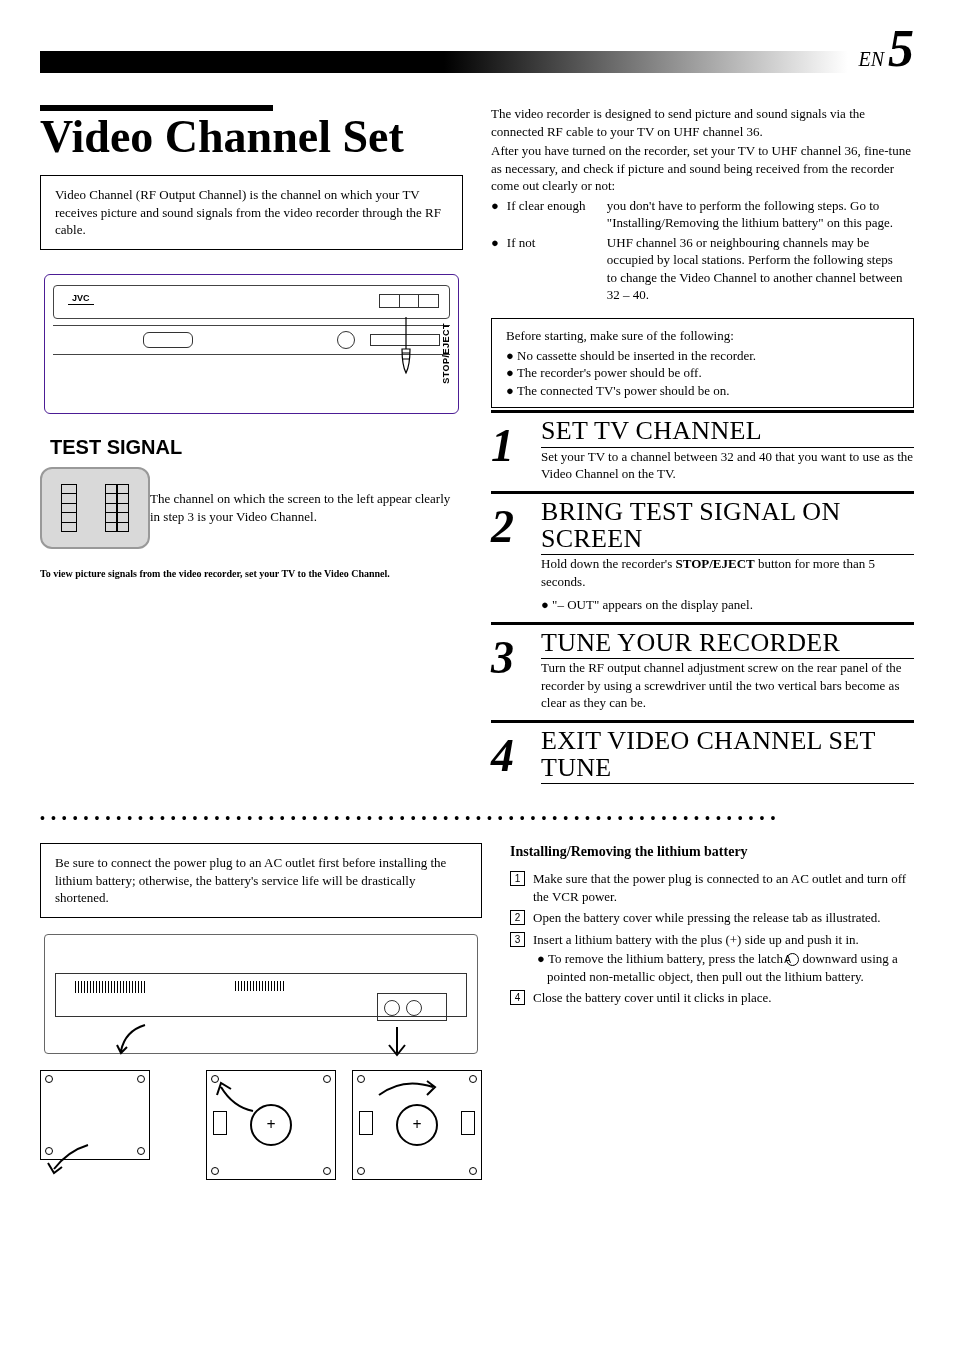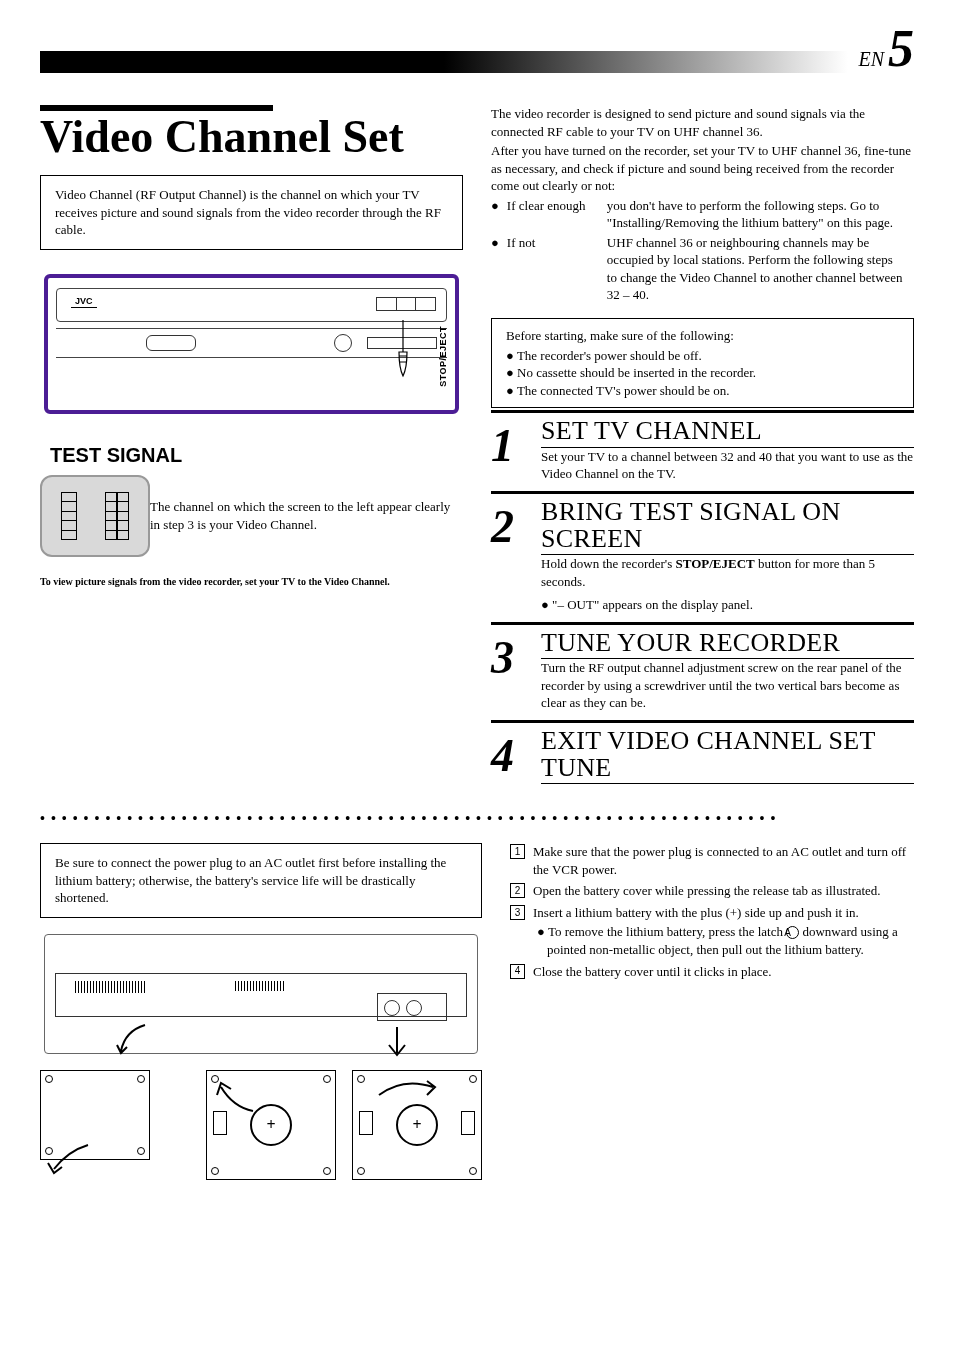--- a/index.html
+++ b/index.html
@@ -60,25 +60,25 @@
     line-height: 1.05;
     margin-bottom: 14px;
   }
   .intro-box {
     border: 1px solid #000;
     padding: 10px 14px;
     margin-bottom: 24px;
     font-size: 13px;
   }
   .vcr-illus {
-    border: 4px solid #4c1d95;
+    border: 1px solid #4c1d95;
     border-radius: 6px;
     padding: 10px 8px 14px 8px;
     position: relative;
-    margin: 10px 4px 28px 4px;
+    margin: 10px 4px 20px 4px;
     height: 140px;
   }
   .vcr-top {
     border: 1px solid #444;
     border-radius: 4px;
     height: 34px;
     margin-bottom: 6px;
     position: relative;
   }
   .vcr-logo {
@@ -318,22 +318,22 @@
       <div class="bullet-row">
         <div class="bullet-cell bullet-dot">●</div>
         <div class="bullet-cell bullet-label">If not</div>
         <div class="bullet-cell">UHF channel 36 or neighbouring channels may be occupied by local stations. Perform the following steps to change the Video Channel to another channel between 32 – 40.</div>
       </div>
     </div>
 
     <div class="prep-box">
       <div>Before starting, make sure of the following:</div>
       <ul>
+        <li>No cassette should be inserted in the recorder.</li>
         <li>The recorder's power should be off.</li>
-        <li>No cassette should be inserted in the recorder.</li>
         <li>The connected TV's power should be on.</li>
       </ul>
     </div>
 
     <div class="step">
       <div class="step-num">1</div>
       <div class="step-body">
         <div class="step-title">SET TV CHANNEL</div>
         <div class="step-text">Set your TV to a channel between 32 and 40 that you want to use as the Video Channel on the TV.</div>
       </div>
@@ -428,20 +428,21 @@
         <div class="curved-arrow" style="left:20px; top:2px;">
           <svg width="70" height="30" viewBox="0 0 70 30">
               <path d="M6 22 Q30 4 60 14 M54 8 L62 14 L54 22" fill="none" stroke="#000" stroke-width="2"></path>
             </svg>
         </div>
       </div>
     </div>
   </div>
 
   <div class="lcol">
+    <div class="battery-heading">Installing/Removing the lithium battery</div>
     <div class="num-list">
       <div class="num-item">
         <div class="num-box">1</div>
         <div class="num-text">Make sure that the power plug is connected to an AC outlet and turn off the VCR power.</div>
       </div>
       <div class="num-item">
         <div class="num-box">2</div>
         <div class="num-text">Open the battery cover while pressing the release tab as illustrated.</div>
       </div>
       <div class="num-item">

